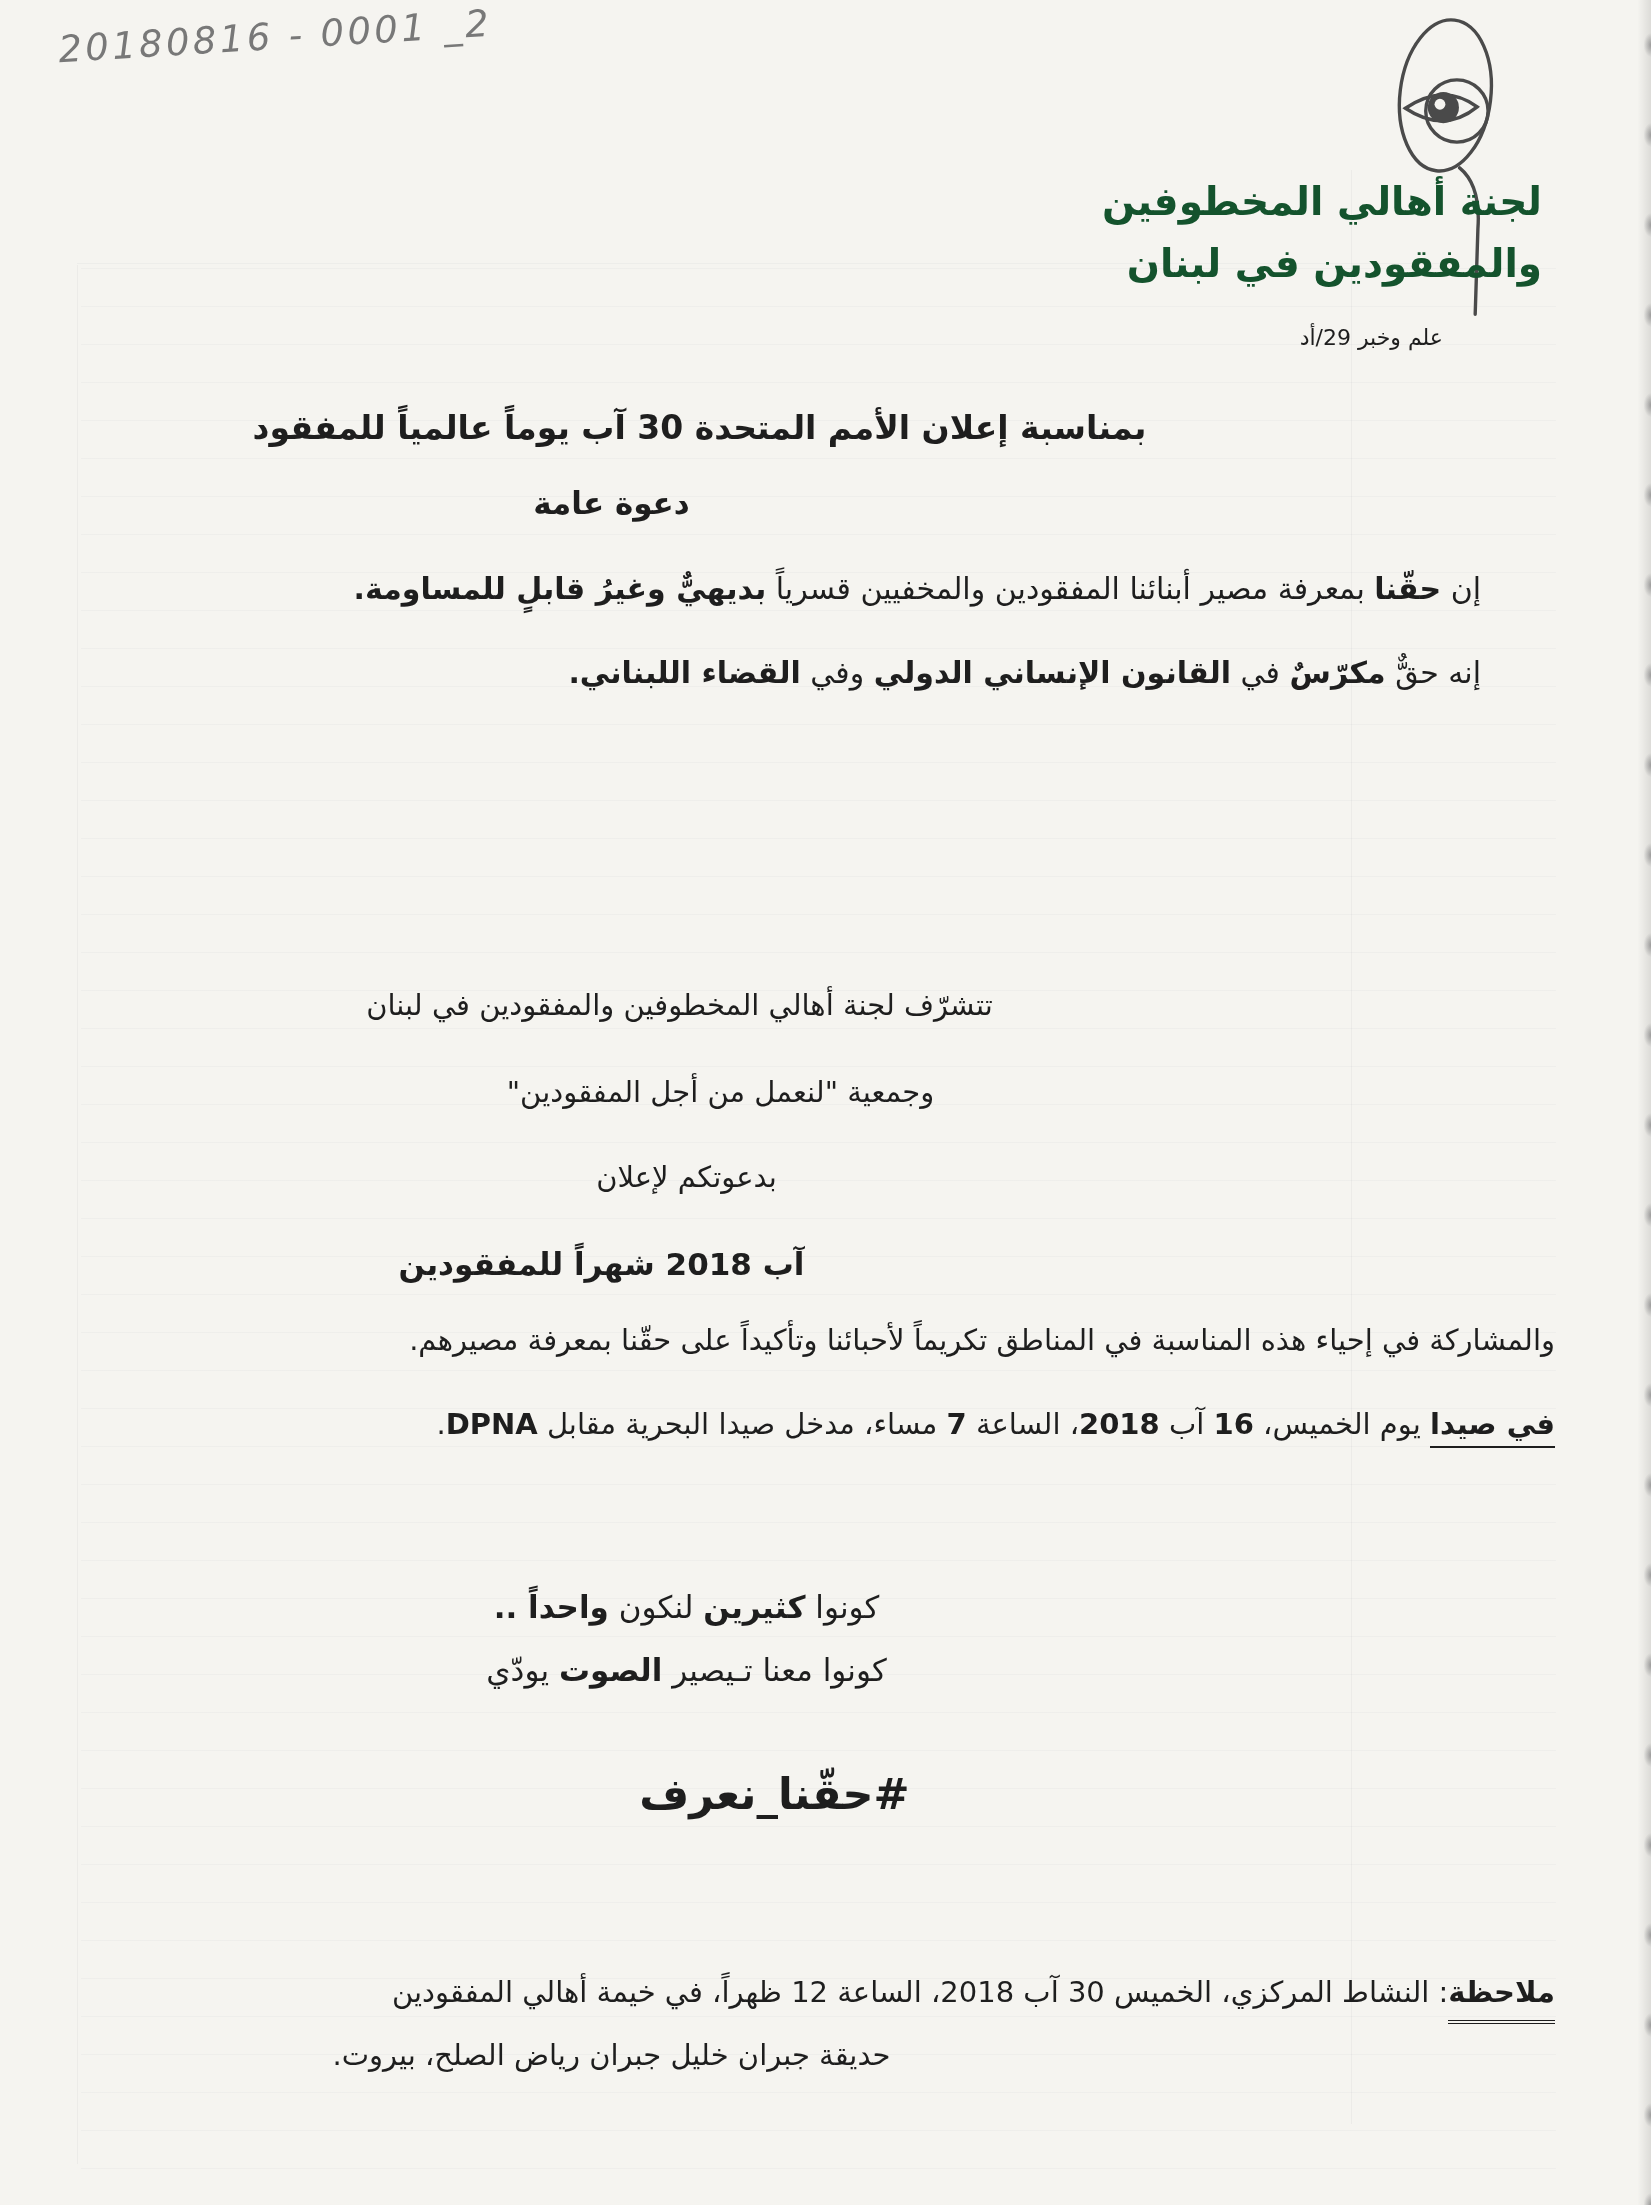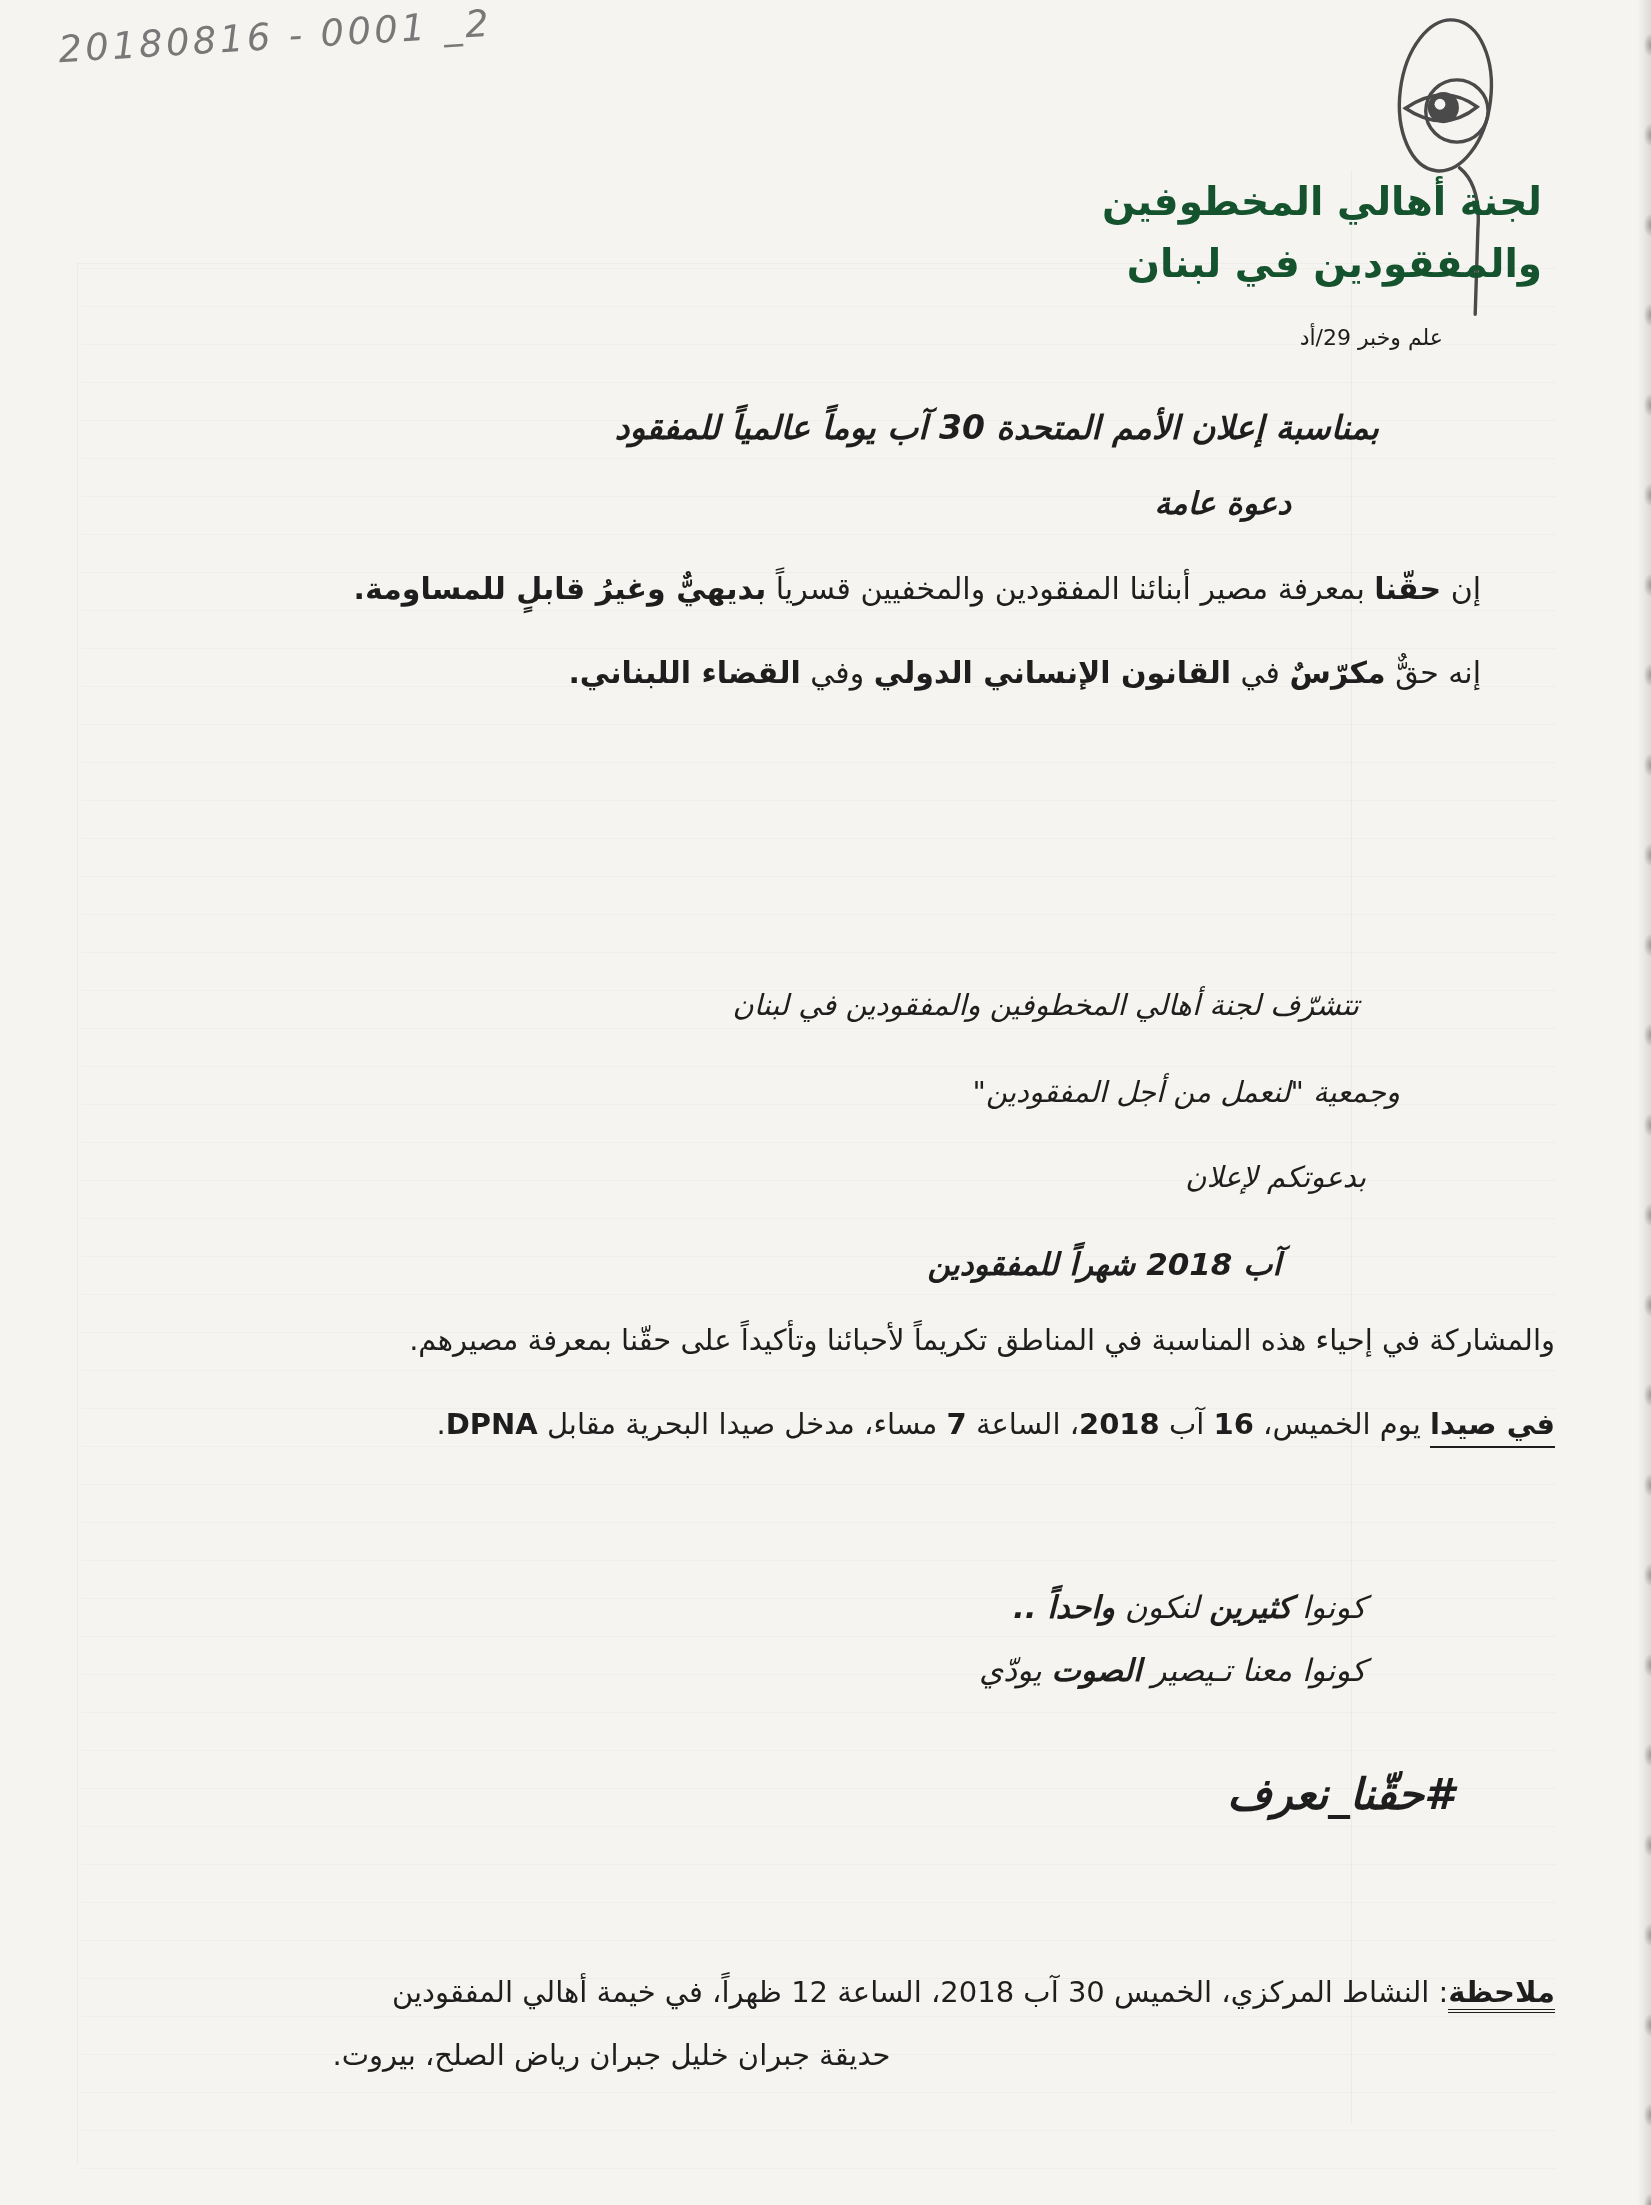--- a/index.html
+++ b/index.html
@@ -29,24 +29,24 @@
     background-size:19px 100%,19px 90px;
     background-repeat:no-repeat,repeat-y;
     pointer-events:none;
   }
   
   .t{position:absolute;direction:rtl;line-height:1.35;}
   .right{text-align:right;}
   .center{text-align:center;}
   .body-line{left:122px;right:170px;font-size:30px;}
   .wide{left:102px;right:96px;font-size:29px;}
-  .center-line{left:122px;right:170px;text-align:right;font-size:29px;font-style:italic;}
+  .center-line{left:122px;right:170px;text-align:center;font-size:29px;}
   .b{font-weight:700;}
   .u{border-bottom:2.7px solid currentColor;padding-bottom:5px;}
-  .u2{border-bottom:4.8px double currentColor;padding-bottom:0;}
+  .u2{border-bottom:4.8px double currentColor;padding-bottom:11px;}
   .title{font-size:33px;font-weight:700;}
   .subtitle{font-size:31px;font-weight:700;}
   .month{font-size:31px;font-weight:700;}
   .slogan{font-size:31px;}
   .hashtag{font-size:43px;font-weight:700;letter-spacing:0.7px;}
   .handwriting{
     position:absolute;left:58px;top:15px;
     font-size:37px;color:#787878;letter-spacing:3.4px;
     transform:rotate(-3.5deg);direction:ltr;font-style:italic;
   }

